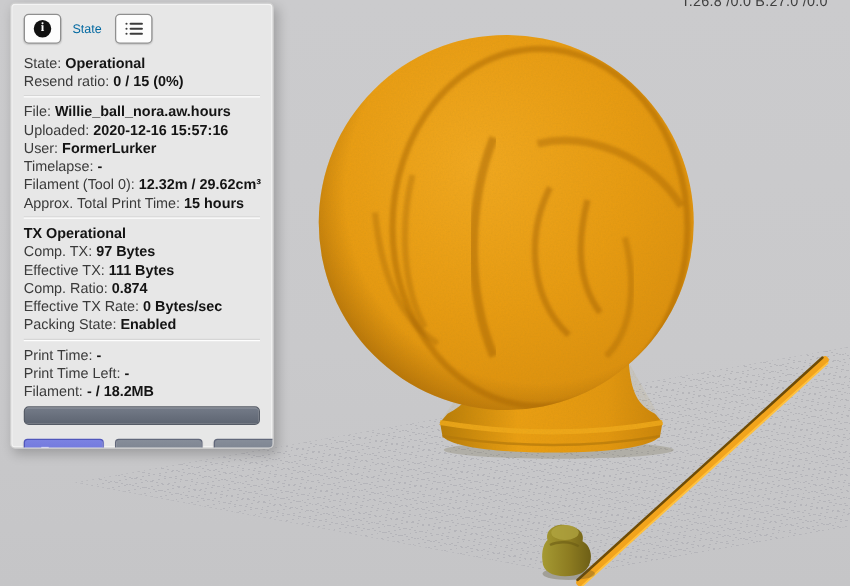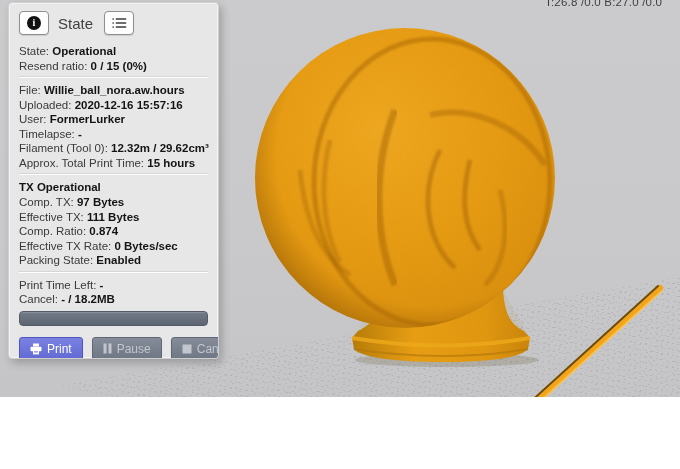--- a/index.html
+++ b/index.html
@@ -1,17 +1,17 @@
 <!DOCTYPE html>
 <html><head>
 <meta charset="utf-8">
 <style>
   html,body{margin:0;padding:0;}
   body{font-family:"Liberation Sans", sans-serif;}
-  #stage{position:relative;width:680px;height:397px;overflow:hidden;
+  #stage{position:relative;width:680px;height:469px;overflow:hidden;
          background:linear-gradient(180deg,#cbcbcd 0%,#c9c9cb 60%,#c5c5c7 100%);}
 
   
   .temps{position:absolute;top:-4px;left:545px;font-size:11.5px;color:#3f3f3f;
          white-space:nowrap;letter-spacing:.2px;}
 
   
   .bed-grid{position:absolute;left:0;top:0;width:700px;height:560px;
     background-image:
       repeating-linear-gradient(to right,#b3b3b8 0 1px,transparent 1px 18px),
@@ -28,21 +28,21 @@
          box-shadow:3px 4px 9px rgba(0,0,0,.22), inset 0 0 0 1px rgba(255,255,255,.55);
          padding:7px 10px 8px 10px;box-sizing:border-box;overflow:hidden;
          font-size:11.5px;color:#333;}
   .panel-header{display:flex;align-items:center;margin:1px 0 9px 0;}
   .icon-btn{width:28px;height:22px;background:#fdfdfd;border:1px solid #8f8f8f;
             border-radius:4px;display:flex;align-items:center;justify-content:center;
             cursor:pointer;box-shadow:0 1px 1px rgba(0,0,0,.12);}
   .info-dot{width:14px;height:14px;border-radius:50%;background:#111;color:#fff;
             font-size:10px;font-weight:bold;font-family:"Liberation Serif",serif;
             display:flex;align-items:center;justify-content:center;line-height:1;}
-  .panel-title{color:#404040;font-size:15px;margin:0 11px 0 9px;}
+  .panel-title{color:#0369a1;font-size:10px;margin:0 11px 0 9px;}
   .row{line-height:14.5px;white-space:nowrap;}
   .row .lbl{color:#3a3a3a;}
   .row .val{color:#141414;font-weight:bold;}
   hr.divider{border:0;height:1px;background:rgba(255,255,255,.95);
              box-shadow:0 -1px 0 rgba(0,0,0,.07);margin:4px 0 5px 0;}
   .tx-heading{font-weight:bold;color:#141414;line-height:15px;}
   .progress{margin-top:4px;height:13px;border-radius:4px;
             background:linear-gradient(#747b88,#5e6572);
             border:1px solid #555b66;box-shadow:inset 0 1px 0 rgba(255,255,255,.15);}
   .btn-row{display:flex;gap:9px;margin-top:11px;}
@@ -221,25 +221,29 @@
       <span class="val">0 Bytes/sec</span>
     </div>
     <div class="row">
       <span class="lbl">Packing State:</span>
       <span class="val">Enabled</span>
     </div>
 
     <hr class="divider">
 
     <div class="row">
+      <span class="lbl">Print Time:</span>
+      <span class="val">-</span>
+    </div>
+    <div class="row">
       <span class="lbl">Print Time Left:</span>
       <span class="val">-</span>
     </div>
     <div class="row">
-      <span class="lbl">Cancel:</span>
+      <span class="lbl">Filament:</span>
       <span class="val">- / 18.2MB</span>
     </div>
 
     <div class="progress"></div>
 
     <div class="btn-row">
       <div class="btn btn-print">
         <svg width="12" height="12" viewBox="0 0 12 12">
           <g fill="#fff">
             <rect x="3" y="0.5" width="6" height="3"></rect>

